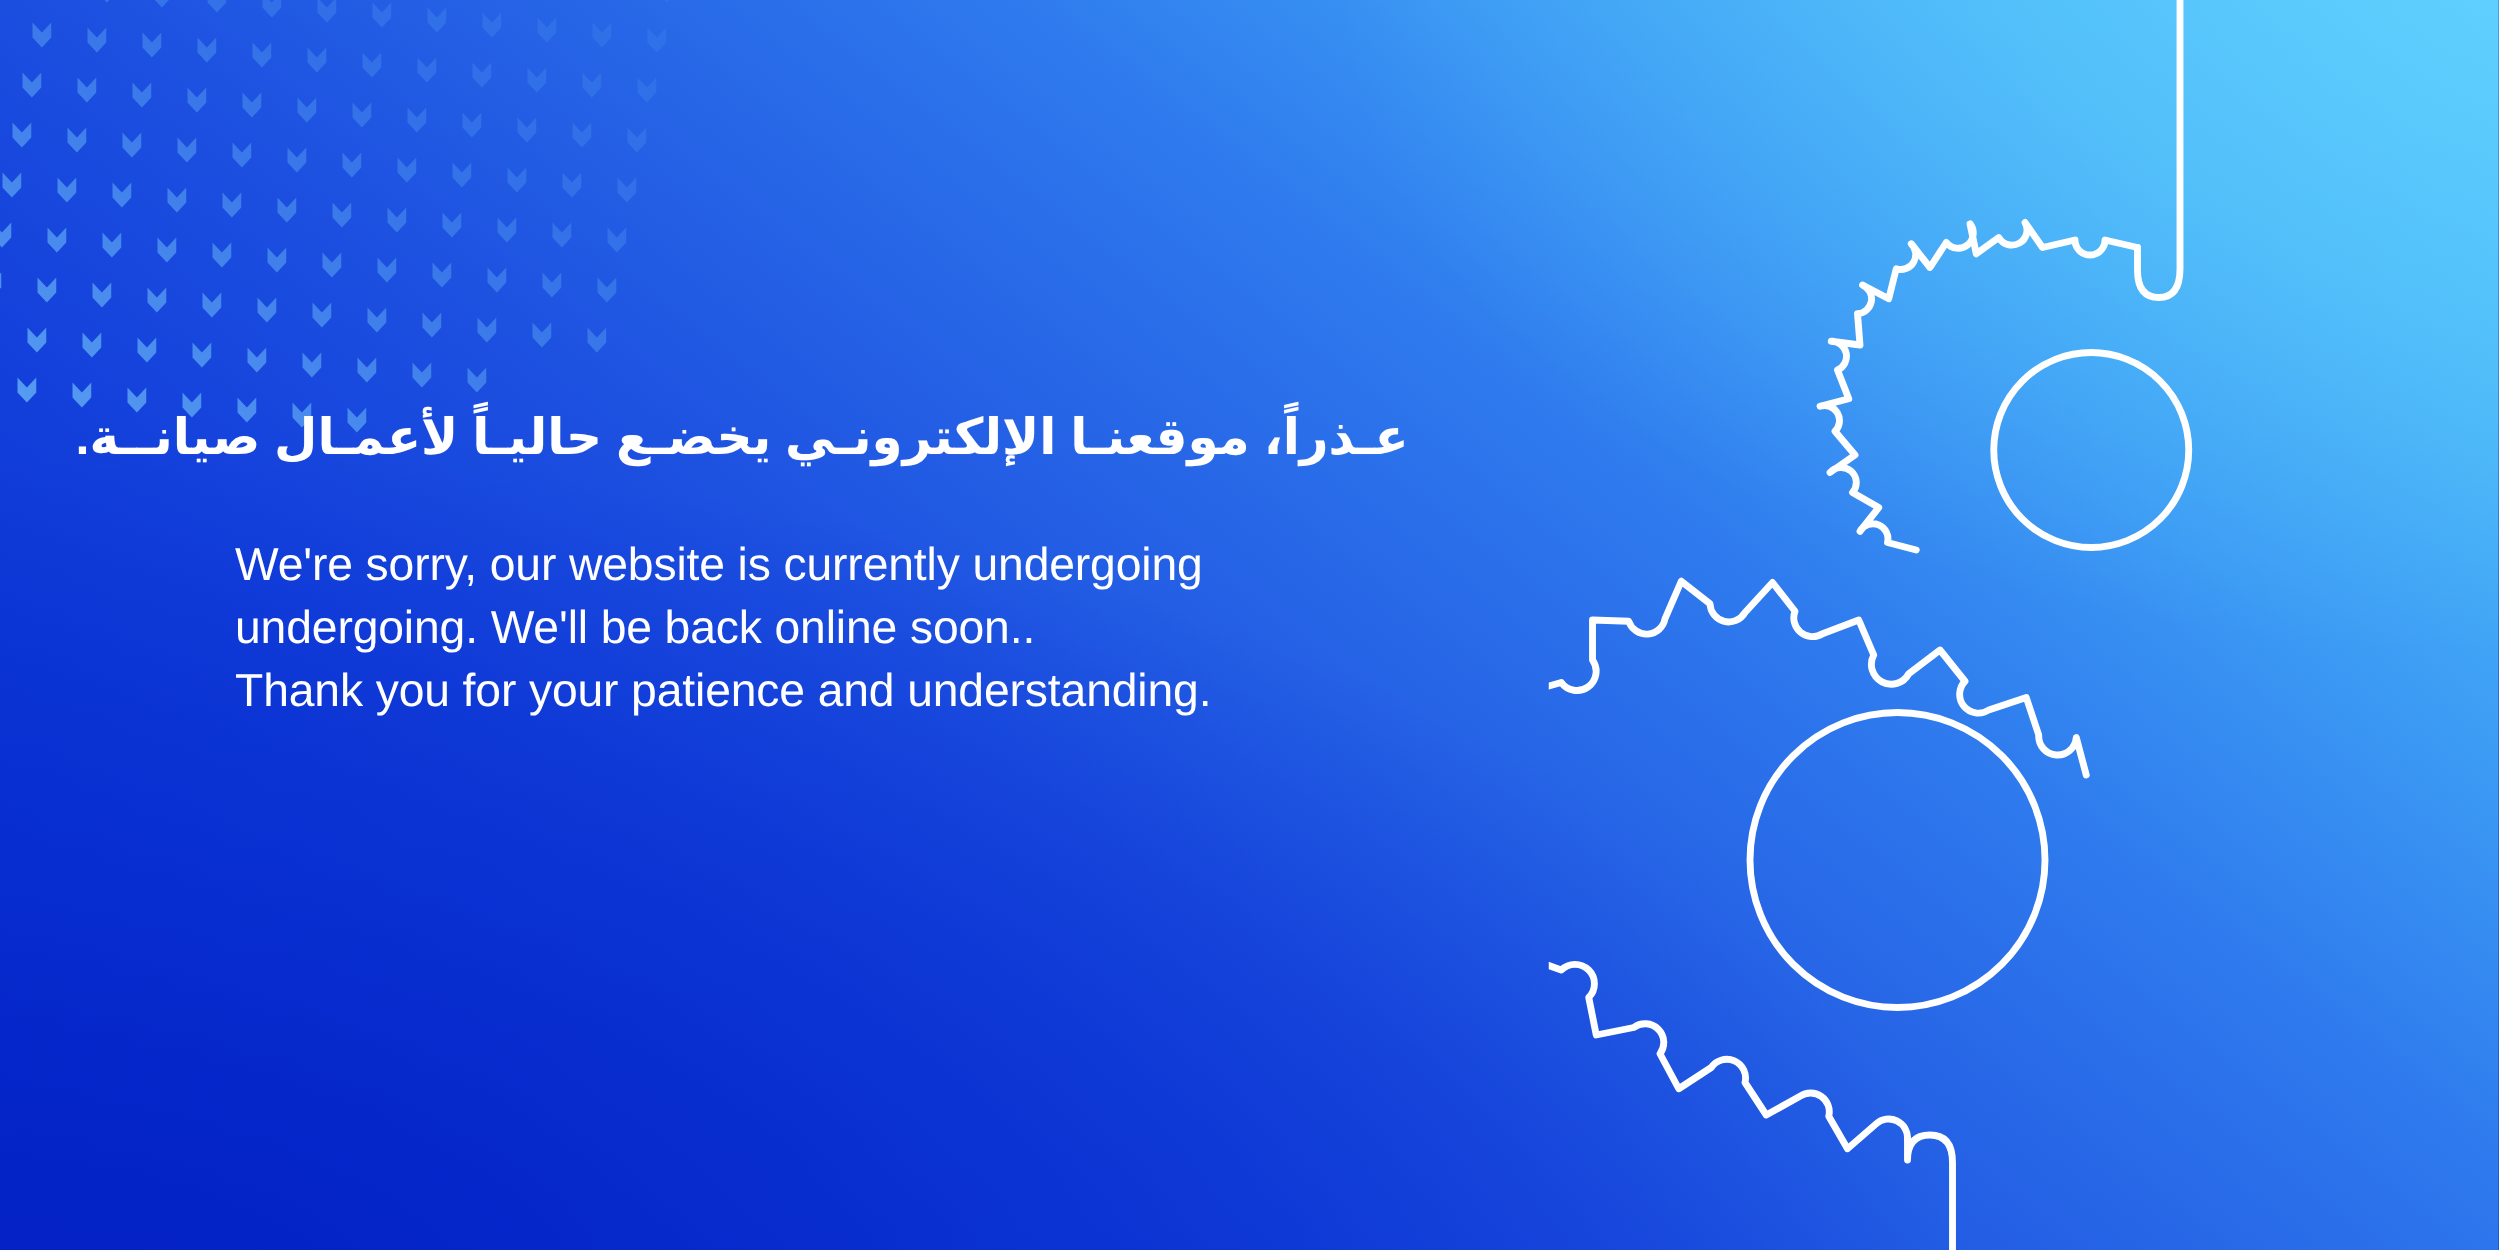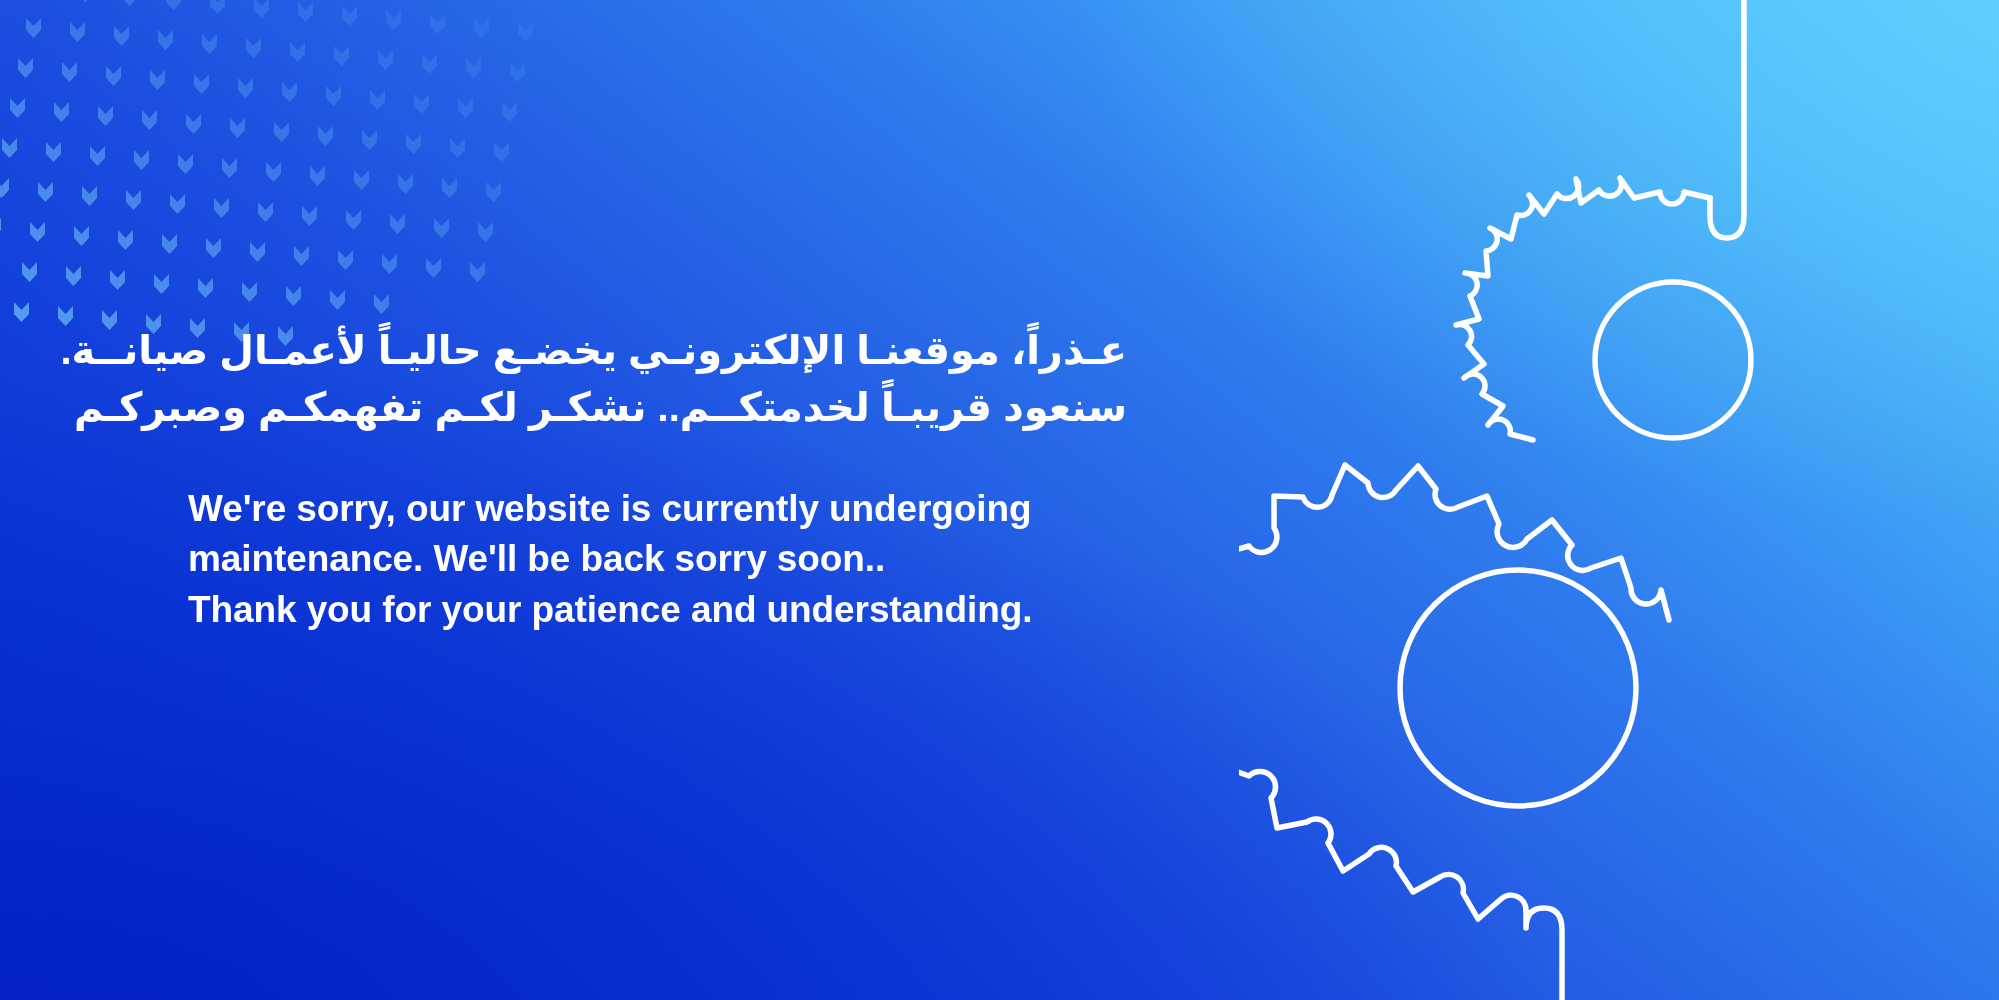--- a/index.html
+++ b/index.html
@@ -83,21 +83,21 @@
     margin-left: -1px;
     text-shadow: 0 0 1px rgba(255,255,255,0.18);
   }
   .arabic .ar-line { display: block; white-space: nowrap; text-align: center; }
 
   .english {
     margin-top: 48px;
     color: #ffffff;
     font-size: 37px;
     line-height: 1.37;
-    font-weight: 700;
+    font-weight: 400;
     letter-spacing: -0.1px;
   }
   .english .en-line { display: block; white-space: nowrap; }
 </style>
 </head>
 <body>
 
 <div id="stage">
 
   <div class="bg-gradient"></div>
@@ -348,24 +348,23 @@
 
         <path d="M287 911 L287 928 Q287 908 305 908 Q323 908 323 930 L323 1005"></path>
       </g>
     </svg>
   </div>
 
   <div class="copy-block">
 
     <div class="arabic" lang="ar" dir="rtl">
       <span class="ar-line">عـذراً، موقعنـا الإلكترونـي يخضـع حاليـاً لأعمـال صيانــة.</span>
-      <span class="ar-line">سنعود قريبـاً لخدمتكــم.. نشكـر لكـم تفهمكـم وصبركـم</span>
     </div>
 
     <div class="english" lang="en" dir="ltr">
       <span class="en-line">We're sorry, our website is currently undergoing</span>
-      <span class="en-line">maintenance. We'll be back sorry soon..</span>
+      <span class="en-line">undergoing. We'll be back online soon..</span>
       <span class="en-line">Thank you for your patience and understanding.</span>
     </div>
 
   </div>
 
 </div>
 
 </body></html>

